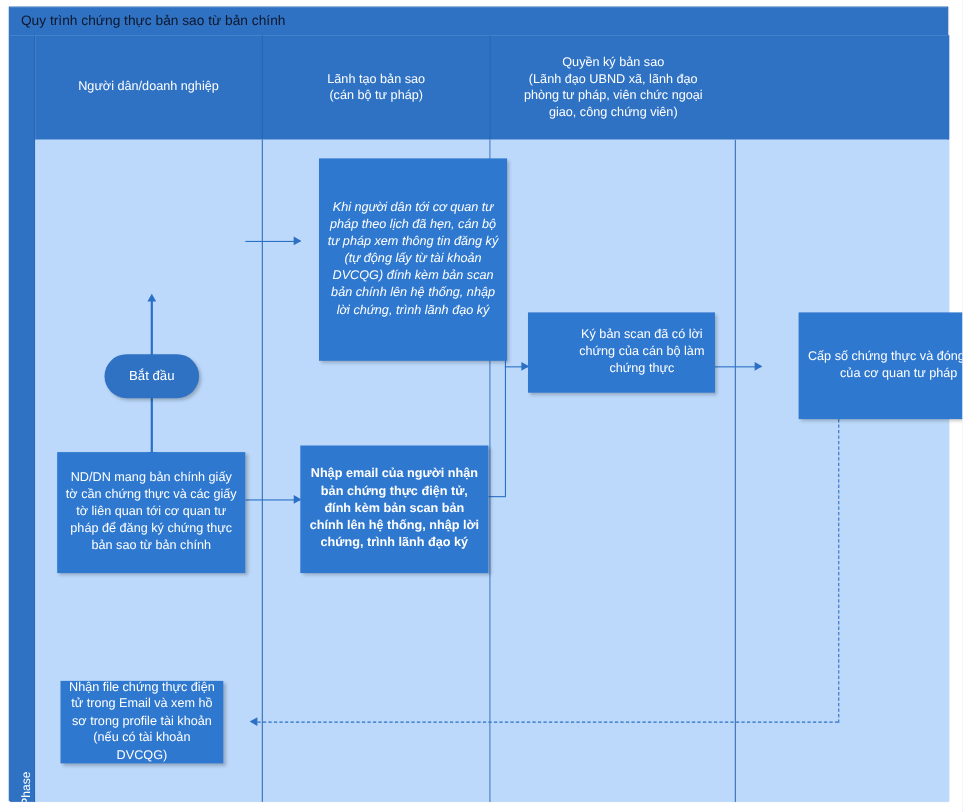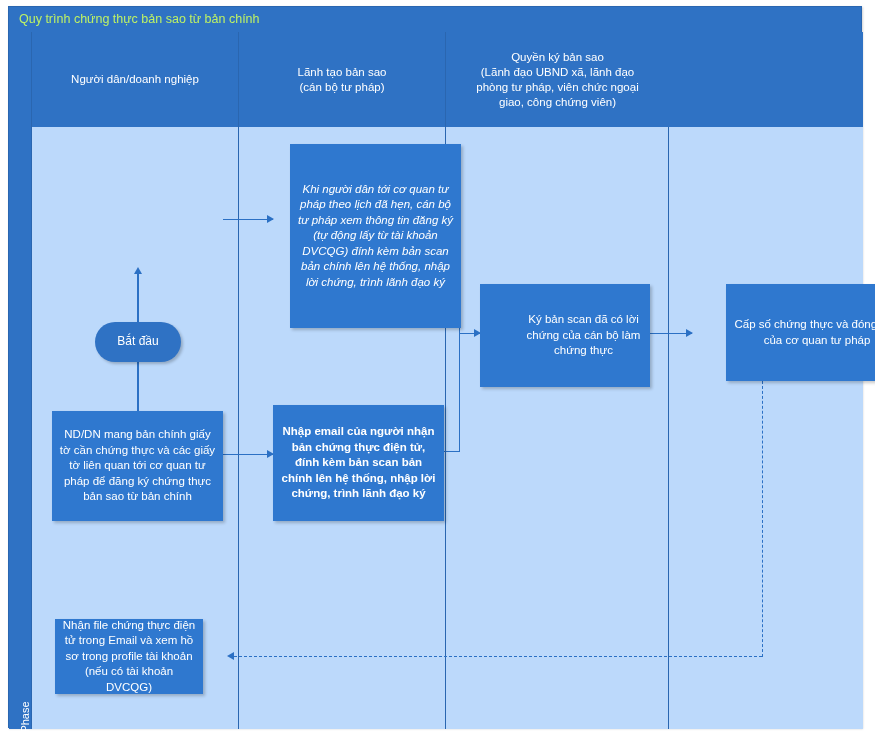--- a/index.html
+++ b/index.html
@@ -35,21 +35,21 @@
 
   
   .pool-title {
     position: absolute;
     left: 0;
     top: 0;
     width: 100%;
     height: 25px;
     box-sizing: border-box;
     background: #2f72c4;
-    color: #bef264;
+    color: #0f172a;
     font-size: 12.5px;
     line-height: 25px;
     padding-left: 10px;
     white-space: nowrap;
     overflow: hidden;
   }
 
   
   .phase-strip {
     position: absolute;
@@ -265,18 +265,18 @@
     <div class="node terminator" style="left:86px; top:315px; width:86px; height:40px;text-align:right;">Bắt đầu</div>
 
     <div class="node" style="left:43px; top:404px; width:171px; height:110px;">ND/DN mang bản chính giấy tờ cần chứng thực và các giấy tờ liên quan tới cơ quan tư pháp để đăng ký chứng thực bản sao từ bản chính</div>
 
     <div class="node" style="left:46px; top:612px; width:148px; height:75px;">Nhận file chứng thực điện tử trong Email và xem hồ sơ trong profile tài khoản (nếu có tài khoản DVCQG)</div>
 
     <div class="node" style="left:281px; top:137px; width:171px; height:184px;font-style:italic;">Khi người dân tới cơ quan tư pháp theo lịch đã hẹn, cán bộ tư pháp xem thông tin đăng ký (tự động lấy từ tài khoản DVCQG) đính kèm bản scan bản chính lên hệ thống, nhập lời chứng, trình lãnh đạo ký</div>
 
     <div class="node" style="left:264px; top:398px; width:171px; height:116px;font-weight:bold;">Nhập email của người nhận bản chứng thực điện tử, đính kèm bản scan bản chính lên hệ thống, nhập lời chứng, trình lãnh đạo ký</div>
 
-    <div class="node" style="left:471px; top:277px; width:170px; height:103px;padding-left:43px;">Ký bản scan đã có lời chứng của cán bộ làm chứng thực</div>
+    <div class="node" style="left:471px; top:277px; width:170px; height:73px;padding-left:43px;">Ký bản scan đã có lời chứng của cán bộ làm chứng thực</div>
 
     <div class="node" style="left:676px; top:277px; width:182px; height:97px;margin-left:41px;">Cấp số chứng thực và đóng dấu của cơ quan tư pháp</div>
 
   </div>
 </div>
 
 </body></html>

